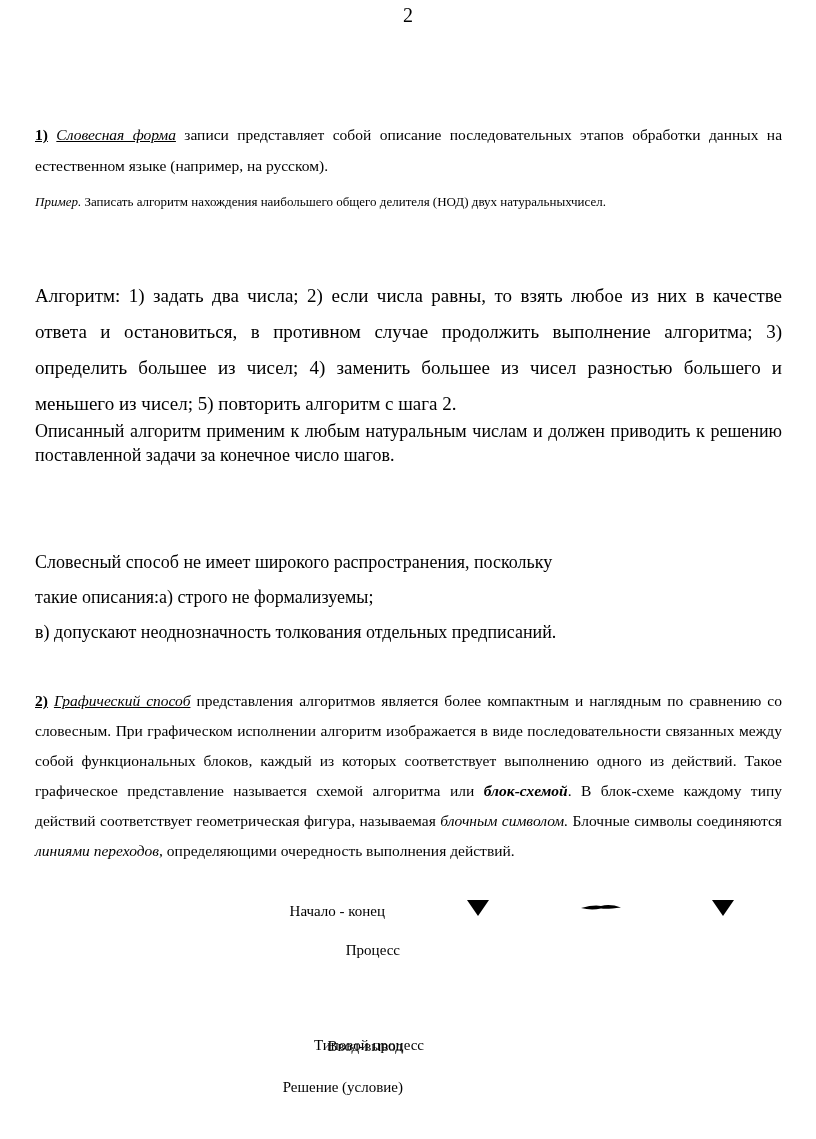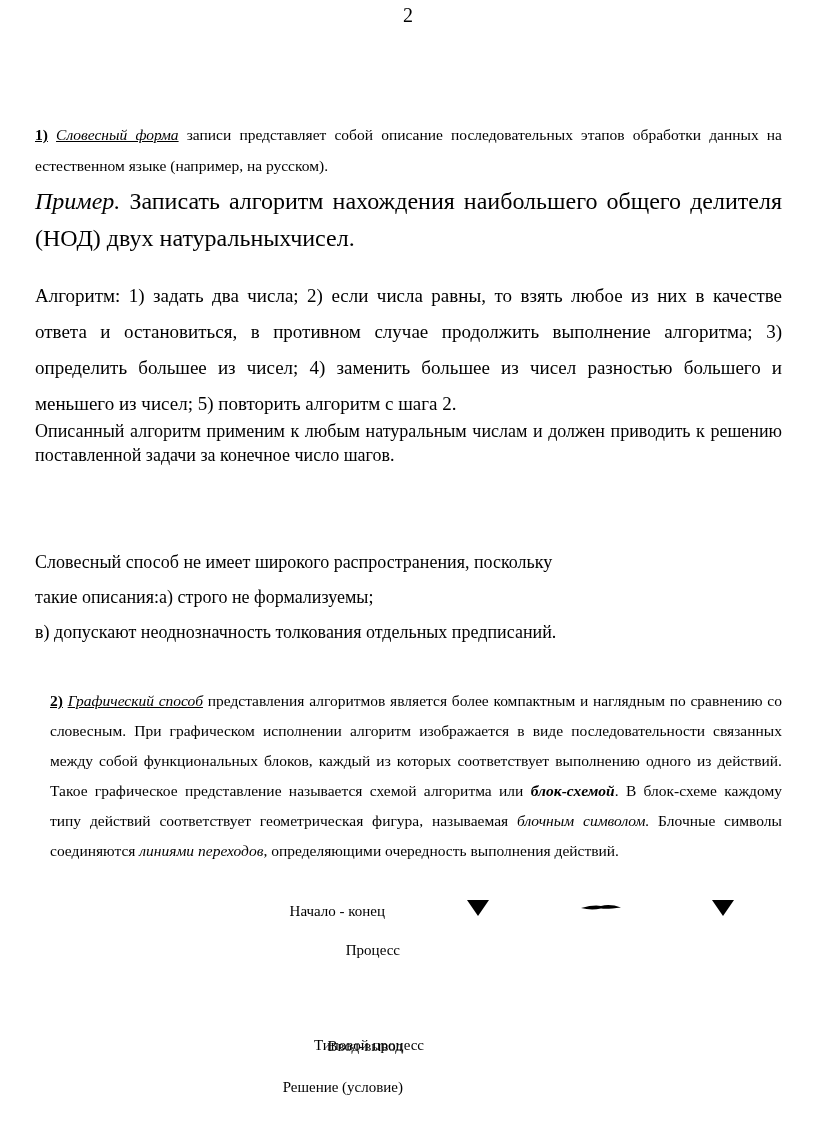--- a/index.html
+++ b/index.html
@@ -18,25 +18,25 @@
   }
   .heading{
     top:35px;left:35px;right:34px;
     font-size:17.5px;line-height:22px;font-weight:bold;
   }
   .heading .u-wrap{text-decoration:underline;}
   .heading .h-marker{font-style:italic;}
   .para{left:35px;right:34px;text-align:justify;}
   .p-intro  {top:55px; font-size:16px;  line-height:32px;}
   .p-verbal {top:119px;font-size:15.5px;line-height:31px;}
-  .p-example{top:183px;font-size:24px;  line-height:37px;}
+  .p-example{top:183px;font-size:13px;  line-height:37px;}
   .p-algo   {top:278px;font-size:19px;  line-height:36px;}
   .p-descr  {top:419px;font-size:18px;  line-height:24px;}
   .p-limits {top:545px;font-size:18px;  line-height:35px;text-align:left;}
-  .p-graphic{top:686px;font-size:15.5px;line-height:30px;margin-left:15px;}
+  .p-graphic{top:686px;font-size:15.5px;line-height:30px;}
   .run-italic{font-style:italic;}
   .run-bolditalic{font-weight:bold;font-style:italic;}
   .run-boldu{font-weight:bold;text-decoration:underline;}
   .run-italicu{font-style:italic;text-decoration:underline;}
   .flow-label{
     position:absolute;font-size:15px;line-height:20px;white-space:nowrap;
   }
   .lbl-start   {top:901px; right:431px;}
   .lbl-process {top:940px; right:416px;}
   .lbl-io      {top:1036px; right:413px;}
@@ -54,21 +54,21 @@
 </style>
 </head>
 <body>
 
 <div class="page">
 
   <div class="abs page-number">2</div>
 
 
 
-  <div class="abs para p-verbal"><span class="run run-boldu">1)</span><span class="run run-plain"> </span><span class="run run-italicu">Словесный форма</span><span class="run run-plain"> записи представляет собой описание последовательных этапов обработки данных на естественном языке (например, на русском).</span></div>
+  <div class="abs para p-verbal"><span class="run run-boldu">1)</span><span class="run run-plain"> </span><span class="run run-italicu">Словесная форма</span><span class="run run-plain"> записи представляет собой описание последовательных этапов обработки данных на естественном языке (например, на русском).</span></div>
 
   <div class="abs para p-example"><span class="run run-italic">Пример.</span><span class="run run-plain"> Записать алгоритм нахождения наибольшего общего делителя (НОД) двух натуральныхчисел.</span></div>
 
   <div class="abs para p-algo"><span class="run run-plain">Алгоритм: 1) задать два числа; 2) если числа равны, то взять любое из них в качестве ответа и остановиться, в противном случае продолжить выполнение алгоритма; 3) определить большее из чисел; 4) заменить большее из чисел разностью большего и меньшего из чисел; 5) повторить алгоритм с шага 2.</span></div>
 
   <div class="abs para p-descr"><span class="run run-plain">Описанный алгоритм применим к любым натуральным числам и должен приводить к решению поставленной задачи за конечное число шагов.</span></div>
 
   <div class="abs para p-limits">
       <div>Словесный способ не имеет широкого распространения, поскольку</div>
       <div>такие описания:а) строго не формализуемы;</div>

